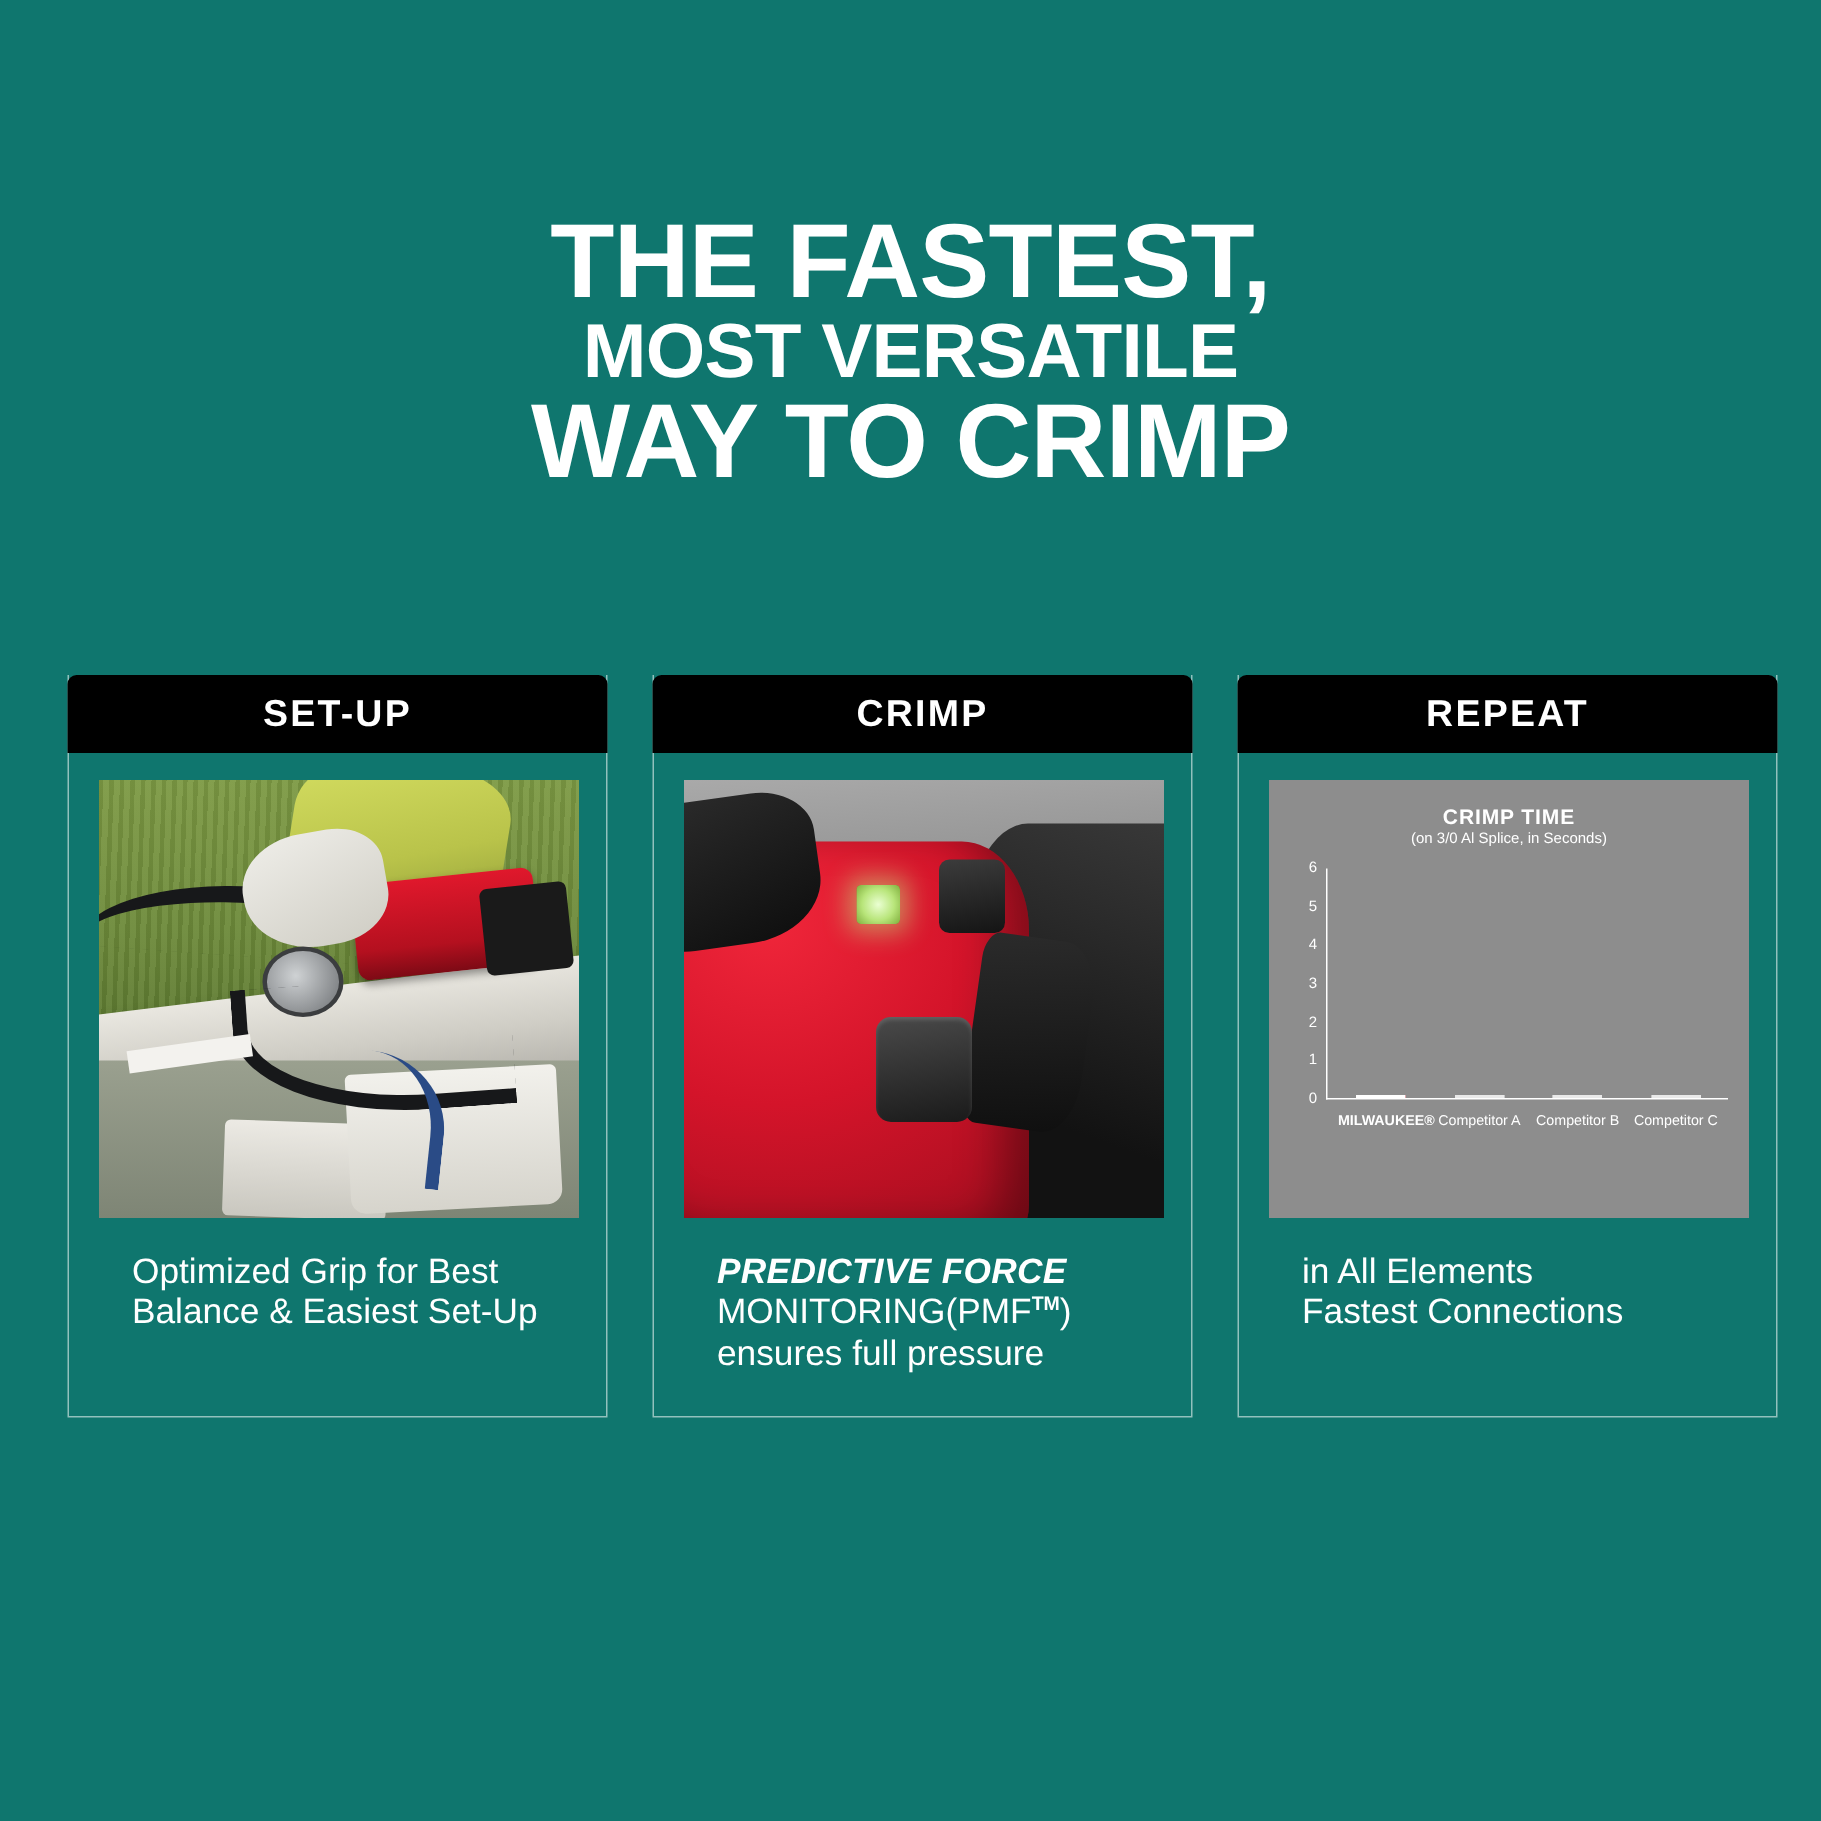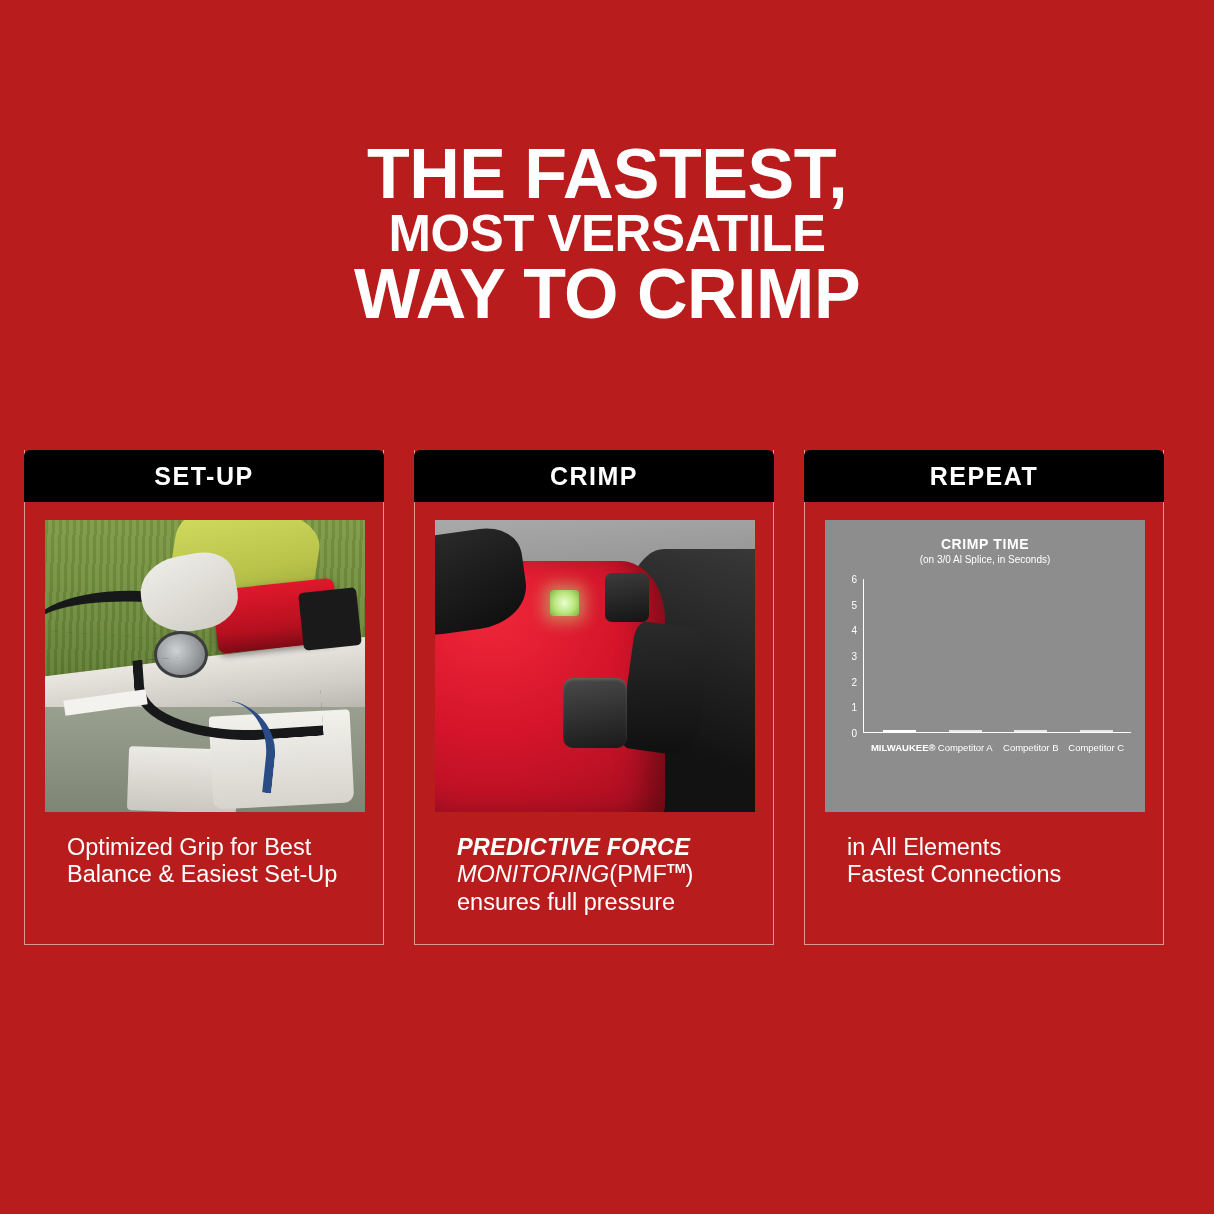--- a/index.html
+++ b/index.html
@@ -2,21 +2,21 @@
 <html><head>
 <meta charset="utf-8">
 <style>
   * { box-sizing: border-box; margin: 0; padding: 0; }
   html, body {
     width: 1214px; height: 1214px;
     background: #d9152a;
     font-family: "Liberation Sans", sans-serif;
     overflow: hidden;
   }
-  .page { position: relative; width: 1214px; height: 1214px; background: #b91c1c; }
+  .page { position: relative; width: 1214px; height: 1214px; background: #0f766e; }
 
   
   .headline {
     position: absolute;
     left: 0; top: 140px;
     width: 1214px;
     text-align: center;
     color: #ffffff;
     font-weight: bold;
     font-size: 70px;
@@ -25,21 +25,21 @@
     font-stretch: condensed;
   }
   .headline .ln { display: block; white-space: nowrap; }
   .headline .ln1 { font-size: 70px; }
   .headline .ln2 { font-size: 51px; }
   .headline .ln3 { font-size: 70px; }
 
   
   .cards {
     position: absolute;
-    left: 24px; top: 450px;
+    left: 45px; top: 450px;
     width: 1140px;
     display: flex;
     justify-content: space-between;
   }
   .card {
     width: 360px;
     border: 1px solid rgba(255,255,255,0.55);
     border-top: none;
     position: relative;
     padding-bottom: 18px;
@@ -259,21 +259,21 @@
 
   
   .caption {
     margin: 22px 22px 0 22px;
     color: #ffffff;
     font-size: 23.5px;
     line-height: 1.16;
   }
   .caption .l { display: block; }
   .caption .strong { font-weight: bold; font-style: italic; letter-spacing: 0.2px; }
-  .caption .ital { font-style: italic; }
+  .caption .ital { }
   .caption .sup { font-size: 13px; vertical-align: super; font-weight: bold; }
 </style>
 </head>
 <body>
 
 <div class="page">
 
   <div class="headline">
     <span class="ln ln1">THE FASTEST,</span>
     <span class="ln ln2">MOST VERSATILE</span>

